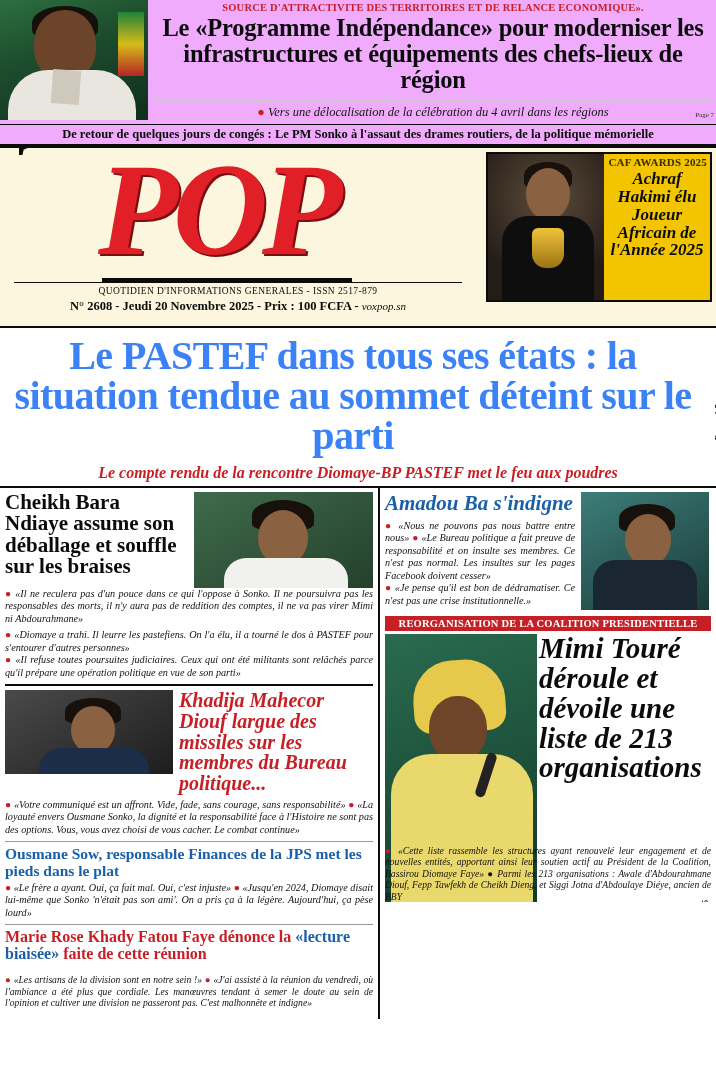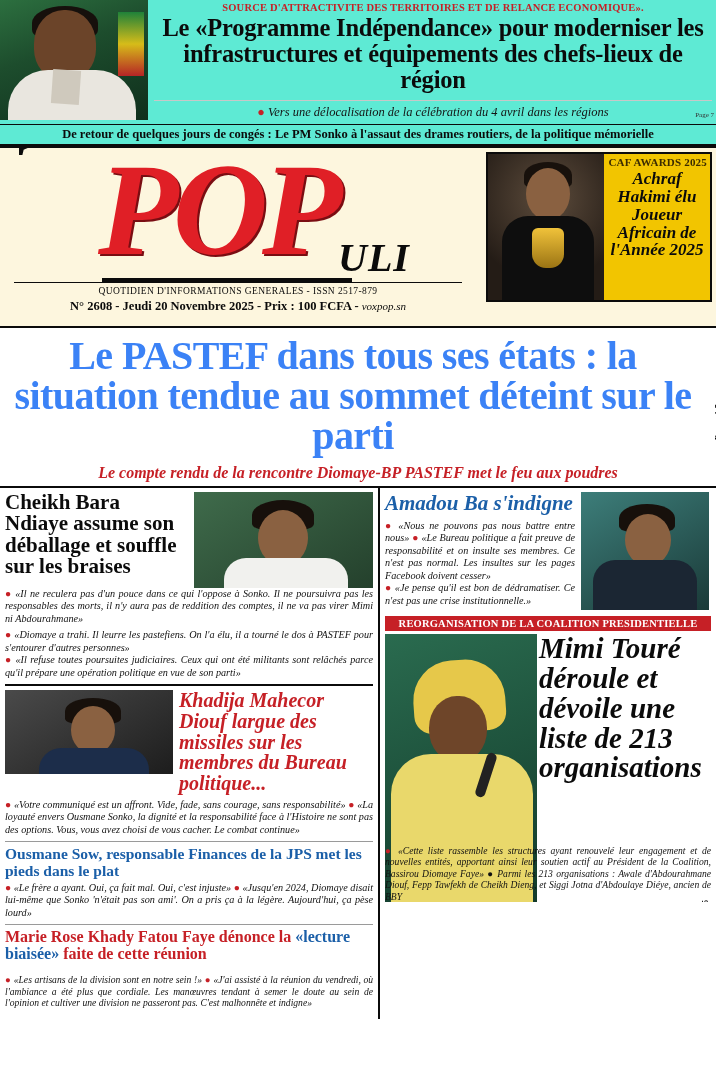--- a/index.html
+++ b/index.html
@@ -13,21 +13,21 @@
     height: 1080px;
     position: relative;
     overflow: hidden;
     background: #ffffff;
   }
 
   
   .topbanner {
     position: relative;
     height: 148px;
-    background: #5eead4;
+    background: #f0abfc;
     border-bottom: 2px solid #0b0b0b;
     overflow: hidden;
   }
   .top-photo {
     position: absolute;
     left: 0; top: 0;
     width: 148px; height: 120px;
     background: linear-gradient(160deg,#2c6f3f 0%, #1d4d2d 40%, #0f2f1c 100%);
     overflow: hidden;
   }
@@ -526,21 +526,20 @@
       </div>
       <div class="page-ref-top">Page 7</div>
     </div>
     <div class="strap">De retour de quelques jours de congés : Le PM Sonko à l'assaut des drames routiers, de la politique mémorielle</div>
   </div>
 
   <div class="masthead">
     <div class="logo-wrap">
       <div class="logo-vox">VOX</div>
       <div class="logo-pop">POP</div>
-      <div class="logo-uli">ULI</div>
       <div class="logo-stripes"></div>
     </div>
     <div class="masthead-meta">
       <span class="line1">QUOTIDIEN D'INFORMATIONS GENERALES - ISSN 2517-879</span>
       <div class="line2">
         <span>N° 2608 - Jeudi 20 Novembre 2025 - Prix : 100 FCFA - </span><em>voxpop.sn</em>
       </div>
     </div>
 
     <div class="caf-box">

